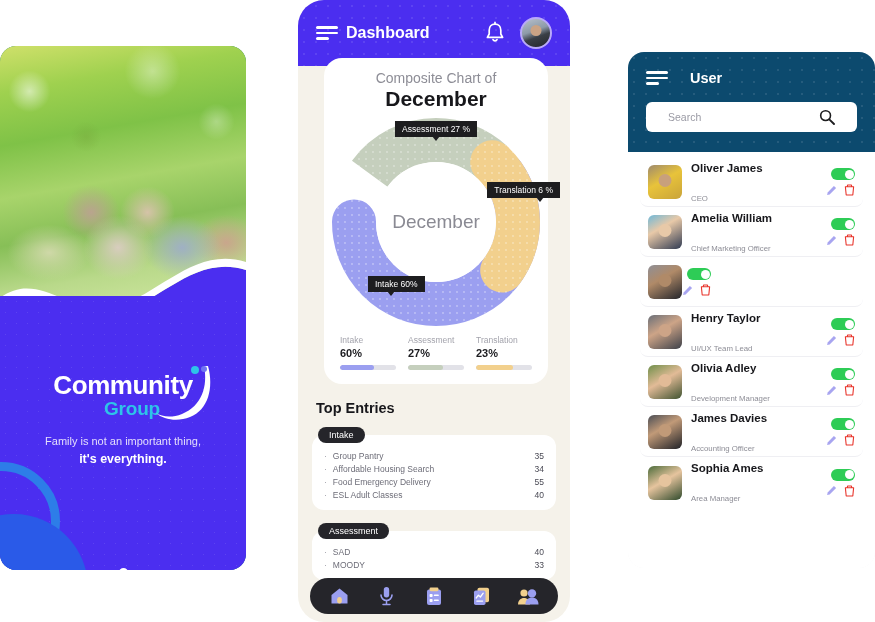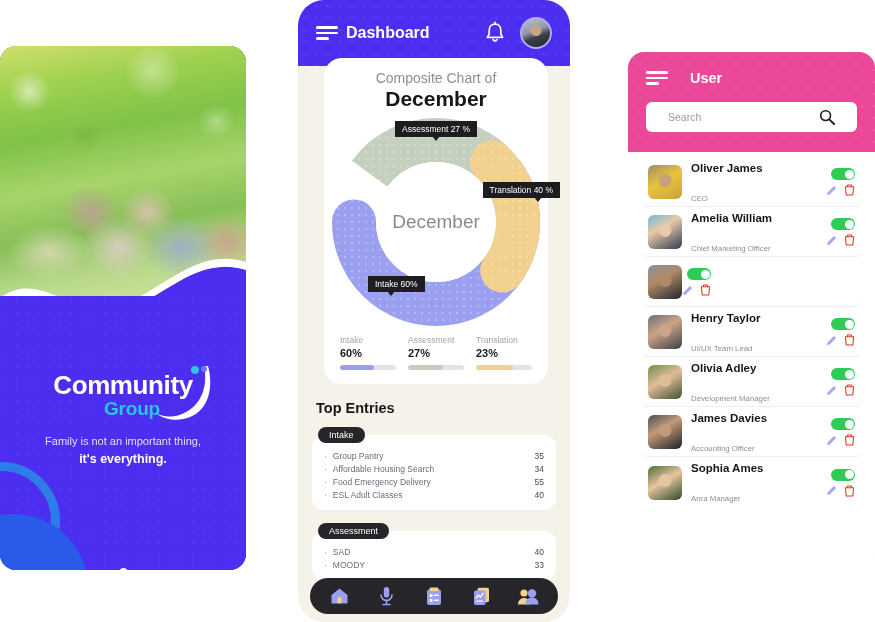--- a/index.html
+++ b/index.html
@@ -182,21 +182,21 @@
   }
   .tabbtn { cursor: pointer; width: 24px; height: 22px; display: flex; align-items: center; justify-content: center; }
 
   
   .right-panel {
     position: absolute; left: 628px; top: 52px;
     width: 247px; height: 516px;
     border-radius: 16px; overflow: hidden; background: #f6f6f8;
   }
   .rp-header {
-    position: relative; height: 116px; background: #ec4899; padding: 18px 18px 0;
+    position: relative; height: 116px; background: #0c4a6e; padding: 18px 18px 0;
   }
   .rp-header-dots {
     position: absolute; inset: 0;
     background-image: radial-gradient(rgba(255,255,255,.10) 0.8px, transparent 0.8px);
     background-size: 12px 12px;
   }
   .rp-top { position: relative; display: flex; align-items: center; }
   .rp-title { color: #fff; font-size: 14.5px; font-weight: bold; margin-left: 22px; }
   .search-box {
     position: relative; margin-top: 16px; height: 30px; background: #fff;
@@ -307,21 +307,21 @@
 
           <circle cx="107" cy="107" r="82" fill="none" stroke="#c5cfbd" stroke-width="44" stroke-dasharray="139.1 376.1" stroke-dashoffset="-437.4" transform="rotate(-90 107 107)"></circle>
 
           <circle cx="107" cy="107" r="82" fill="none" stroke="#f2d08d" stroke-width="44" stroke-dasharray="118.5 396.7" stroke-dashoffset="-61.8" transform="rotate(-90 107 107)" stroke-linecap="round"></circle>
           <circle cx="107" cy="107" r="82" fill="none" stroke="url(#dots)" stroke-width="44" opacity=".85"></circle>
           <circle cx="107" cy="107" r="60" fill="#ffffff"></circle>
         </svg>
         <div class="donut-center">December</div>
 
         <div class="tip tip-assessment">Assessment  27 %</div>
-        <div class="tip tip-translation">Translation  40 %</div>
+        <div class="tip tip-translation">Translation  6 %</div>
         <div class="tip tip-intake">Intake  60%</div>
       </div>
 
       <div class="stats">
         <div class="stat">
           <div class="stat-label">Intake</div>
           <div class="stat-val">60%</div>
           <div class="stat-bar">
               <i style="width:60%;background:#9b9ff0"></i>
             </div>

